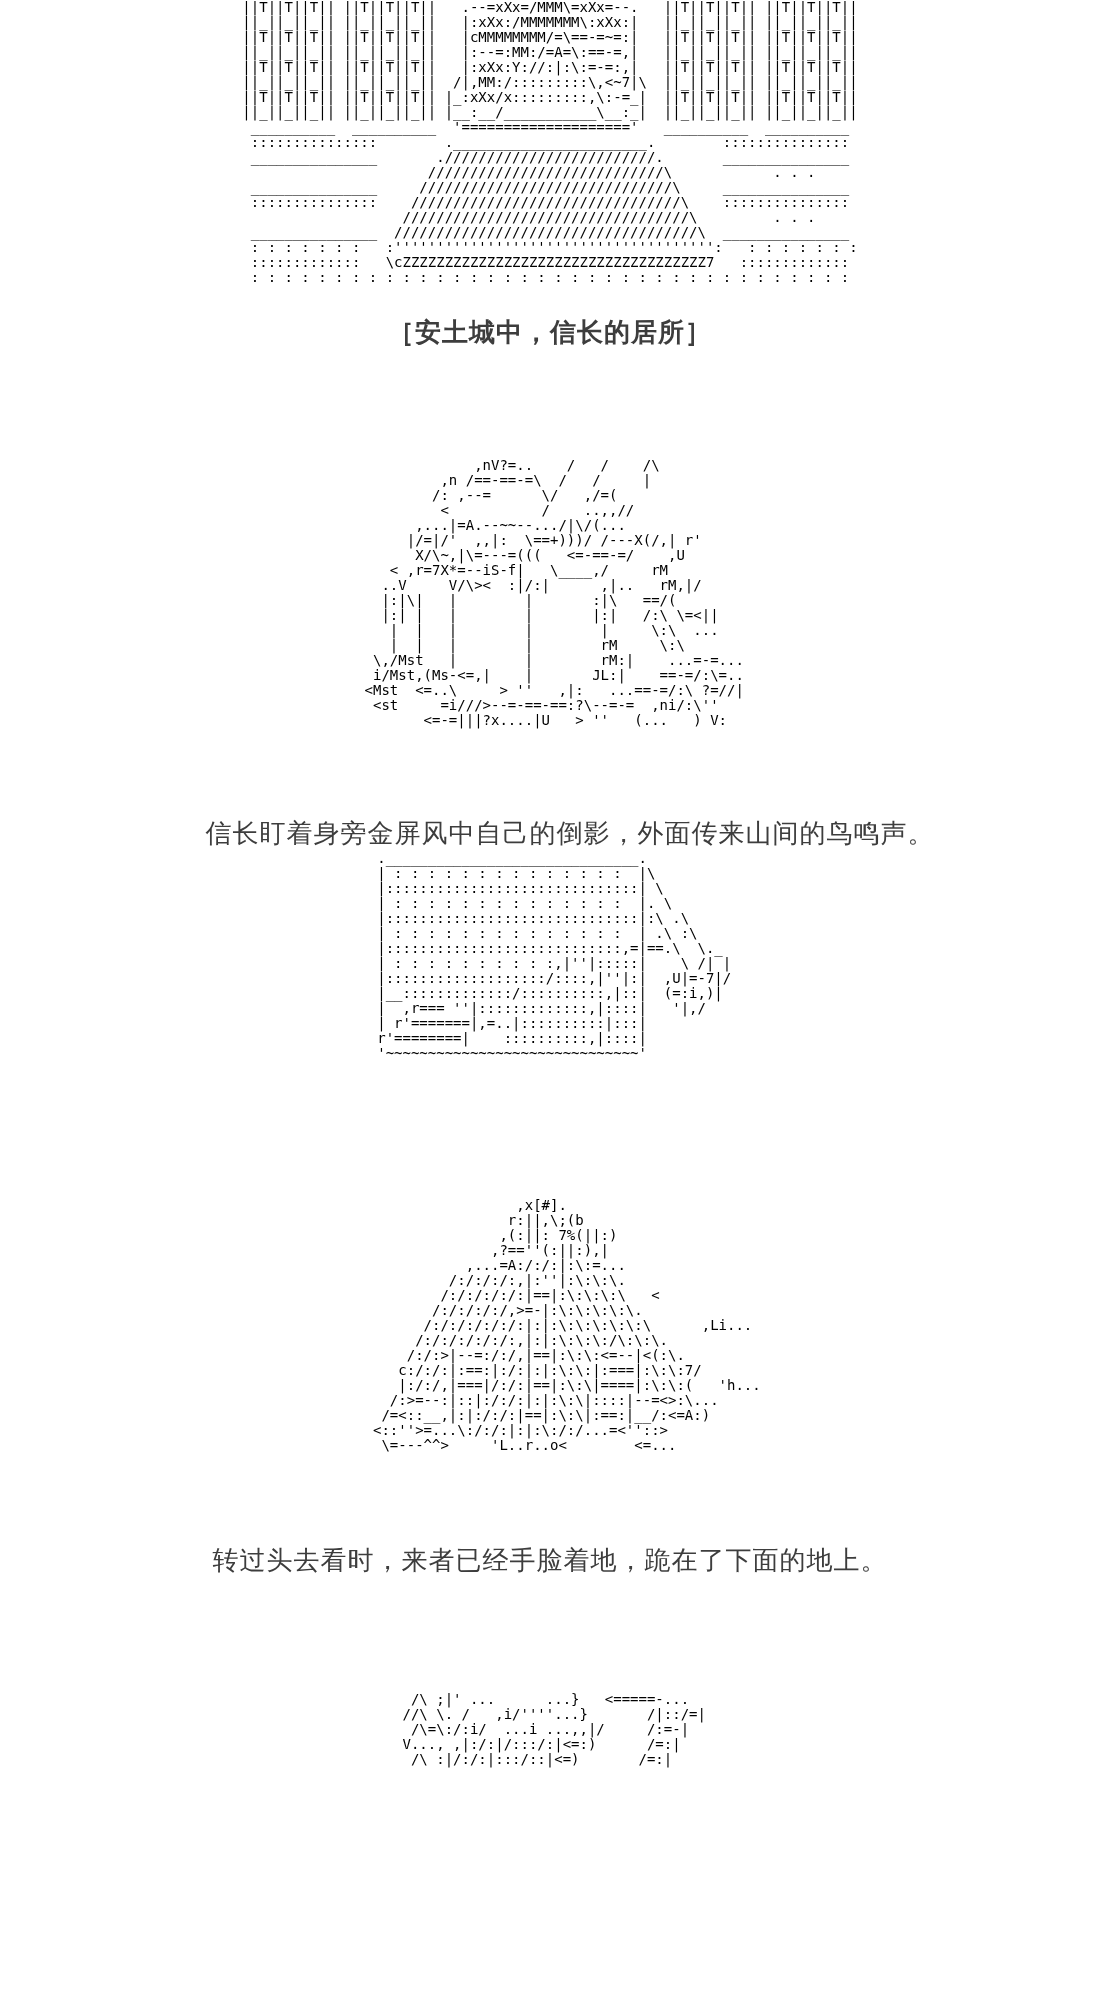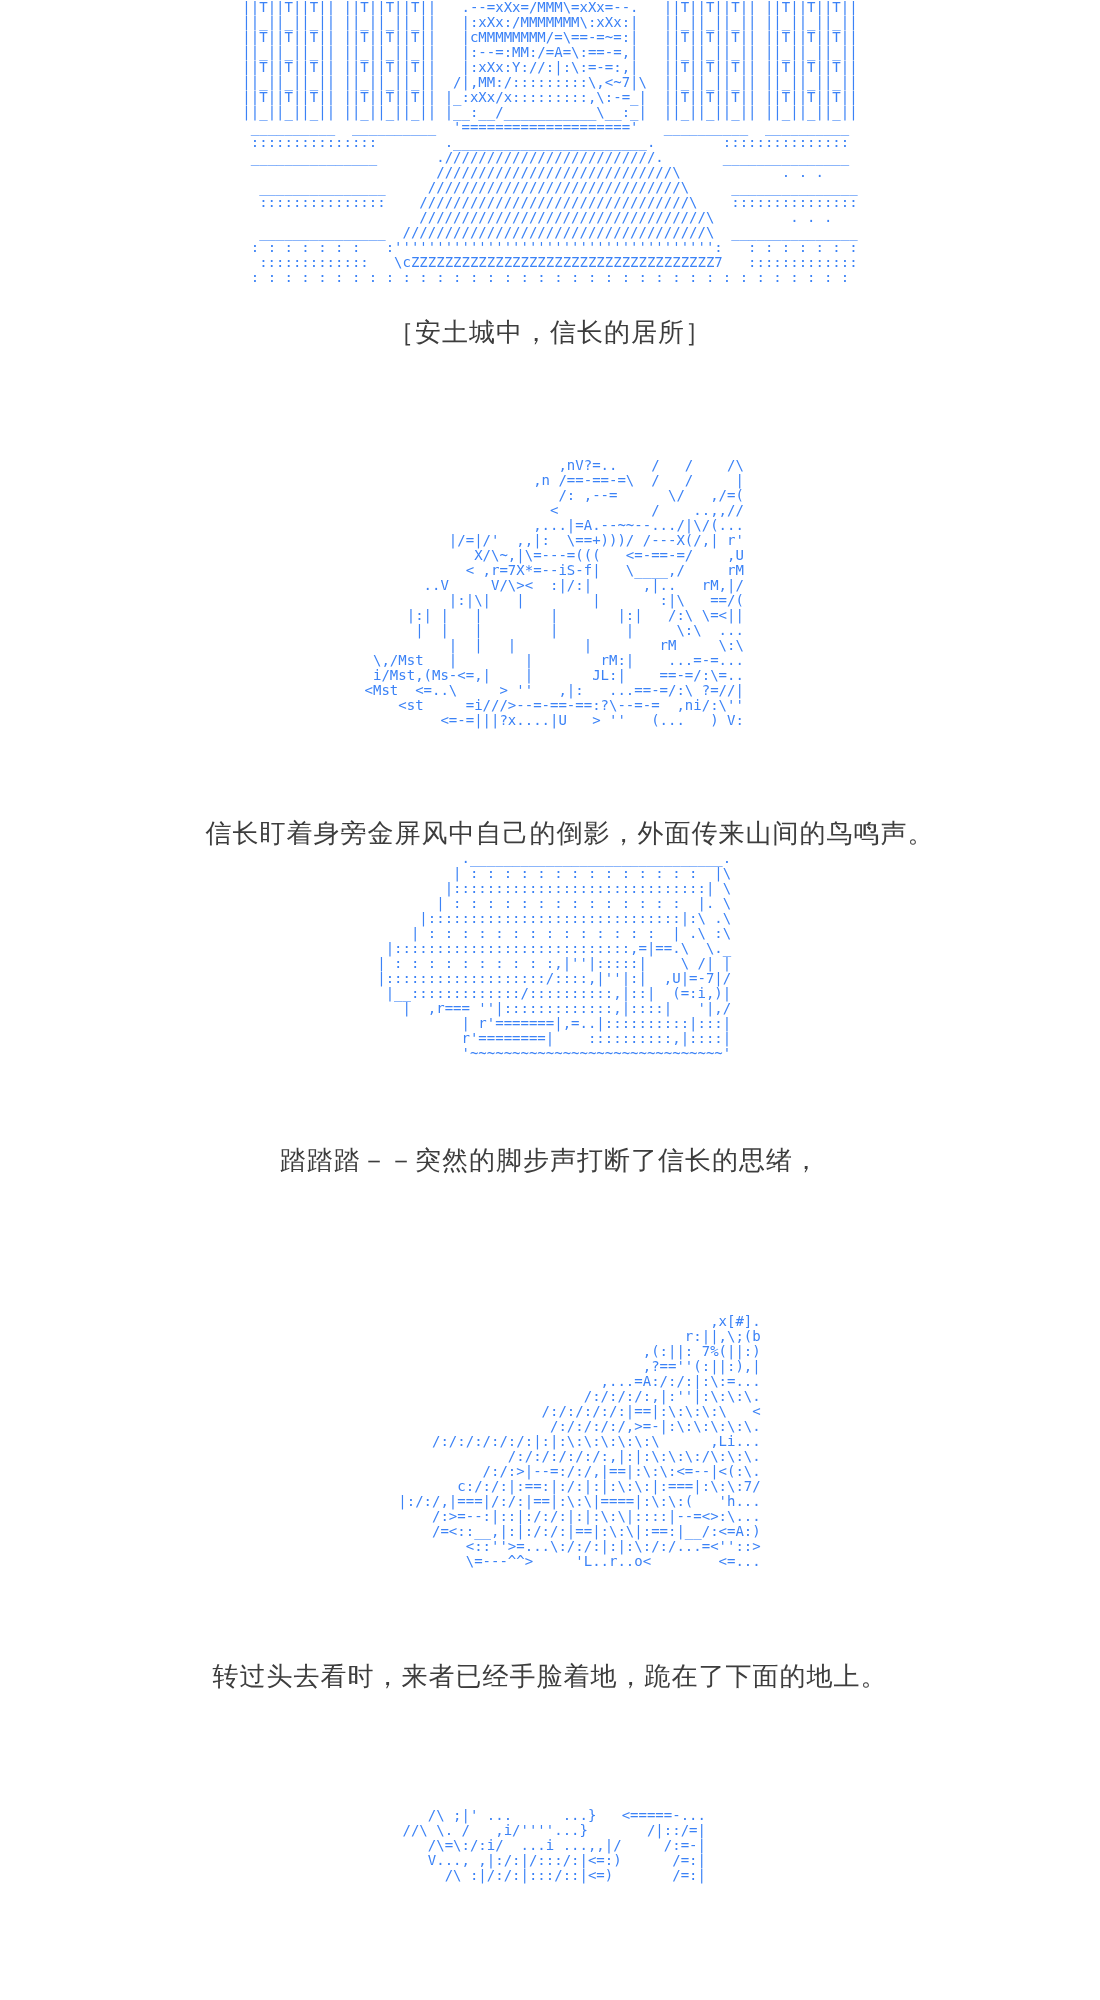--- a/index.html
+++ b/index.html
@@ -15,37 +15,37 @@
   .page {
     width: 1100px;
     height: 2000px;
     background: #ffffff;
   }
   .panel {
     text-align: center;
   }
   .aa {
     display: inline-block;
-    text-align: right;
+    text-align: left;
     font-family: "DejaVu Sans Mono", monospace;
     font-size: 14px;
     line-height: 15px;
-    color: #3b82f6;
+    color: #000000;
     white-space: pre;
   }
   .caption {
     font-size: 26px;
     line-height: 36px;
     color: #3d3d3d;
     text-align: center;
     letter-spacing: 1px;
     font-family: "DejaVu Sans", sans-serif;
   }
   .panel-1 .aa { margin-top: 0; }
-  .panel-1 .caption { margin-top: 28px; }
+  .panel-1 .caption { margin-top: 28px; font-weight: bold; }
   .panel-2 .aa { margin-top: 108px; }
   .panel-2 .caption { margin-top: 86px; padding-left: 40px; }
   .panel-3 .aa { }
   .panel-3 .caption { margin-top: 80px; }
   .panel-4 .aa { margin-top: 136px; }
   .panel-4 .caption { margin-top: 88px; }
   .panel-5 .aa { margin-top: 114px; }
 </style>
 </head>
 <body>
@@ -105,21 +105,20 @@
  |::::::::::::::::::::::::::::::|:\ .\
  | : : : : : : : : : : : : : :  | .\ :\
  |::::::::::::::::::::::::::::,=|==.\  \._
  | : : : : : : : : : :,|''|:::::|    \ /| |
  |:::::::::::::::::::/::::,|''|:|  ,U|=-7|/
  |__:::::::::::::/::::::::::,|::|  (=:i,)|
  |  ,r=== ''|:::::::::::::,|::::|   '|,/
  | r'=======|,=..|::::::::::|:::|
  r'========|    ::::::::::,|::::|
  '~~~~~~~~~~~~~~~~~~~~~~~~~~~~~~'</pre>
-    <div class="caption">踏踏踏－－突然的脚步声打断了信长的思绪，</div>
   </section>
 
   <section class="panel panel-4">
     <pre class="aa">                     ,x[#].
                     r:||,\;(b
                    ,(:||: 7%(||:)
                   ,?==''(:||:),|
                ,...=A:/:/:|:\:=...
              /:/:/:/:,|:''|:\:\:\.
             /:/:/:/:/:|==|:\:\:\:\   &lt;

